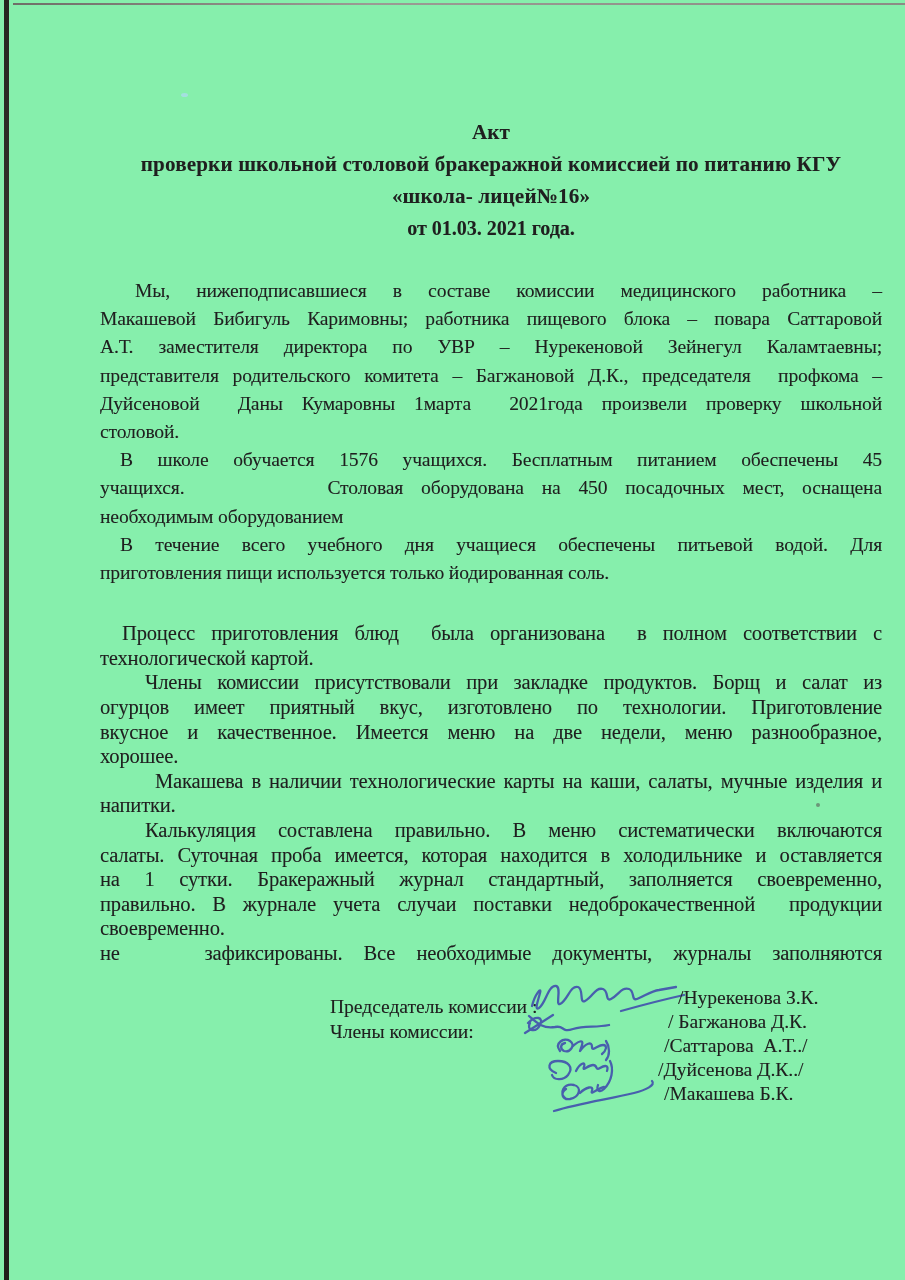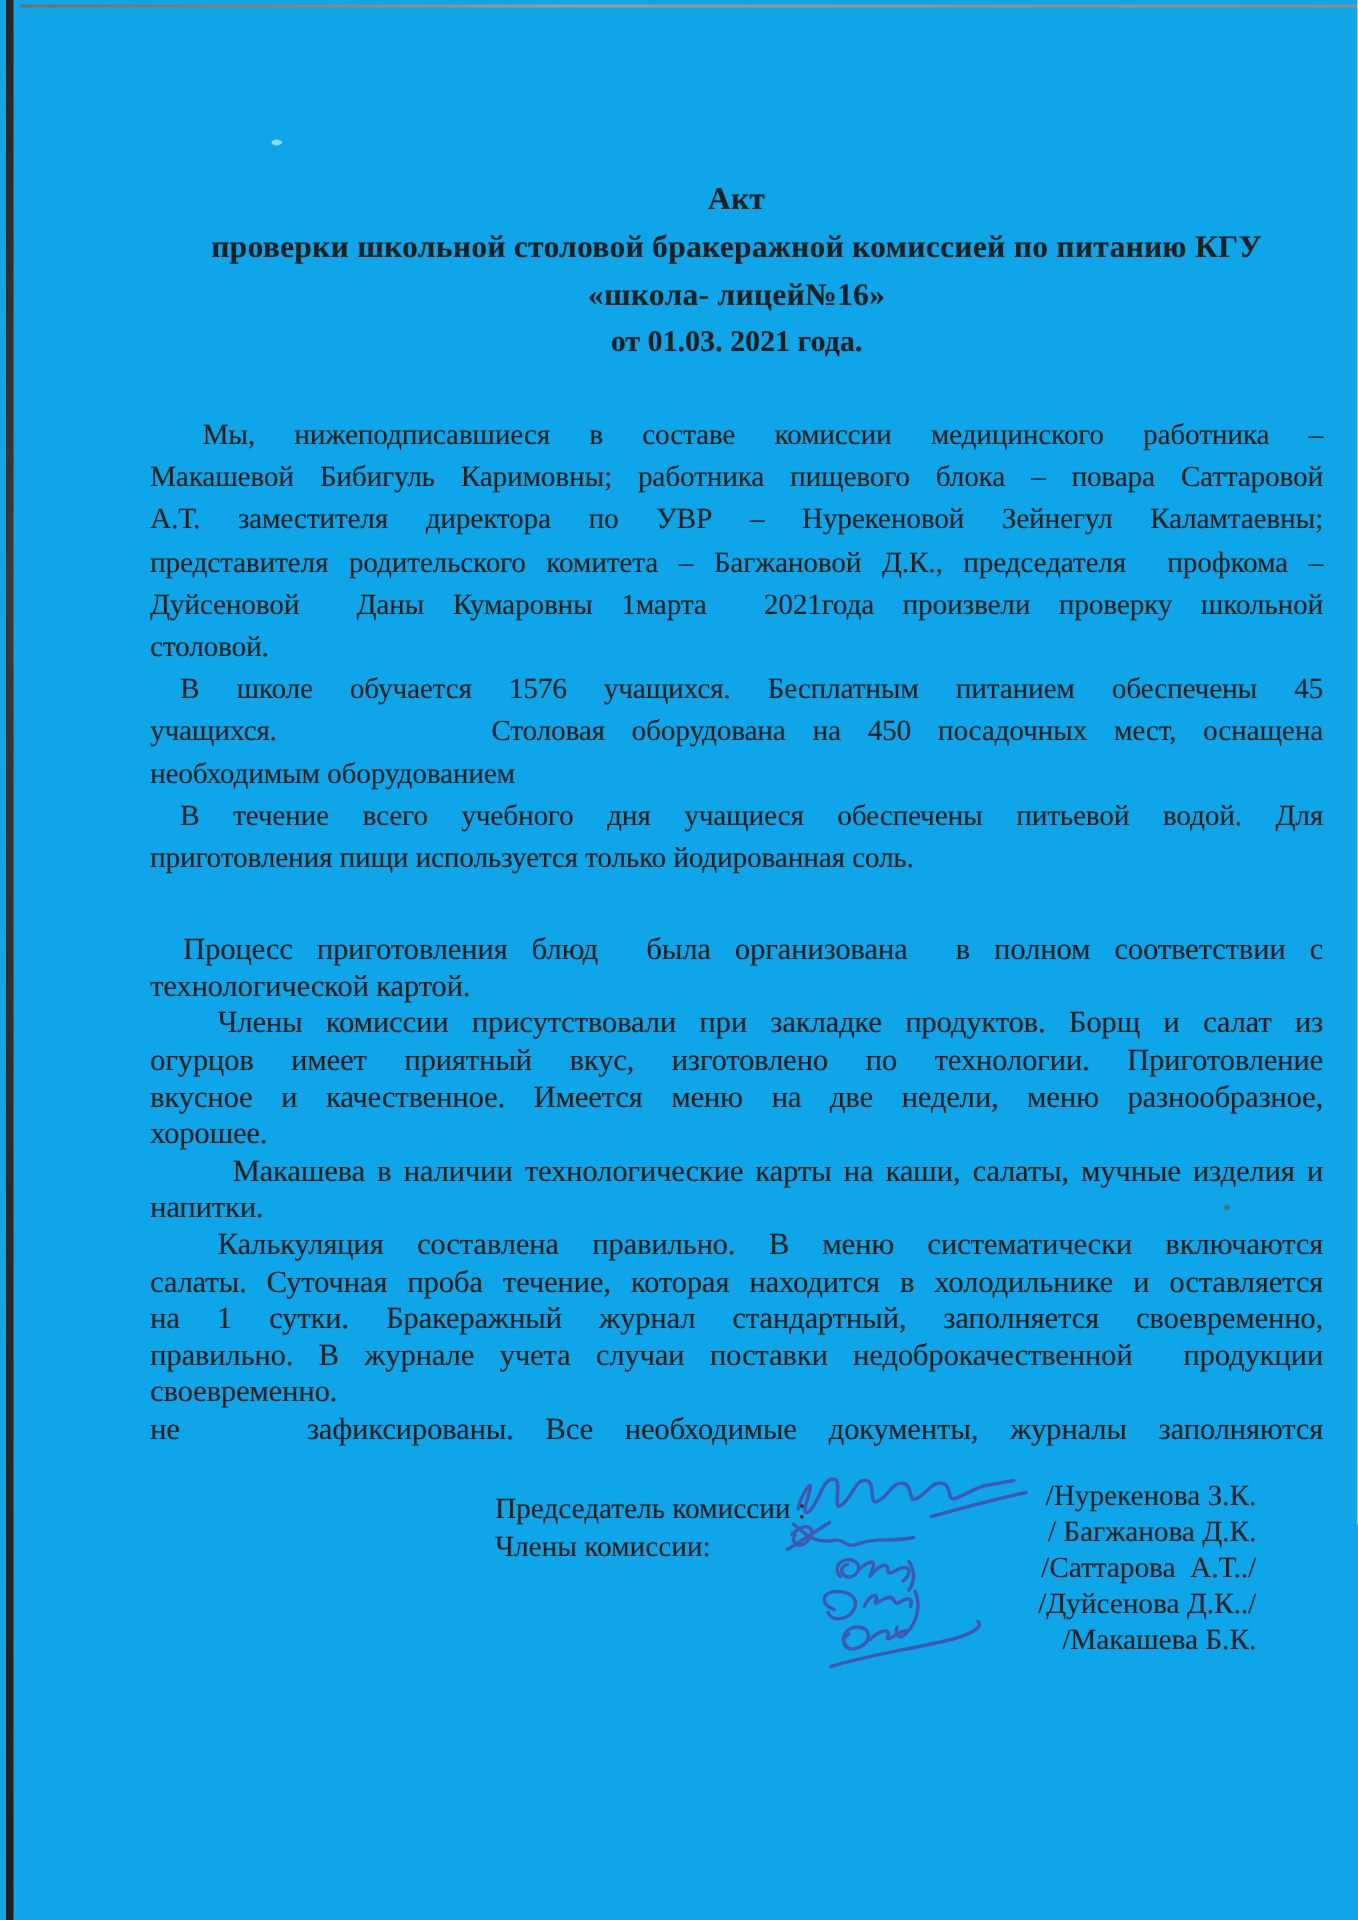--- a/index.html
+++ b/index.html
@@ -1,19 +1,19 @@
 <!DOCTYPE html>
 <html><head>
 <meta charset="utf-8">
 <style>
   * { margin:0; padding:0; box-sizing:border-box; }
   html, body { background:#ffffff; }
   .page {
     position:relative; width:905px; height:1280px;
-    background:#0ea5e9; overflow:hidden;
+    background:#86efac; overflow:hidden;
     font-family:"Liberation Serif","DejaVu Serif",serif;
     color:#1f1f1f;
   }
   
   .scan-edge {
     position:absolute; left:4px; top:0; width:5px; height:1280px;
     background:linear-gradient(180deg,#26251f 0%,#3c3a33 30%,#2a2922 65%,#201f1a 100%);
   }
   .scan-topline {
     position:absolute; left:13px; top:3px; width:892px; height:2px;
@@ -34,21 +34,21 @@
   .title-block { text-align:center; font-weight:700; font-size:21px; line-height:32px; letter-spacing:0.2px; }
   .title-block .date-line { font-weight:700; font-size:20px; letter-spacing:0; }
   .secA { margin-top:33px; font-size:19.5px; line-height:28.2px; letter-spacing:-0.1px; }
   .secB { margin-top:34px; font-size:20.5px; line-height:24.6px; letter-spacing:-0.15px; }
   .ln { text-align:justify; text-align-last:justify; }
   .ln.end { text-align:left; text-align-last:left; }
   .i20 { text-indent:20px; } .i22 { text-indent:22px; }
   .i35 { text-indent:35px; } .i45 { text-indent:45px; } .i55 { text-indent:55px; }
   .sig-block { position:relative; margin-top:20px; height:170px; font-size:19.5px; }
   .sig-labels { position:absolute; left:230px; top:8px; line-height:25px; white-space:nowrap; }
-  .sig-names { position:absolute; left:567px; top:0; line-height:24.2px; white-space:nowrap;text-align:right; }
+  .sig-names { position:absolute; left:548px; top:0; line-height:24.2px; white-space:nowrap; }
   .sig-names .nm:nth-child(1) { margin-left:30px; }
   .sig-names .nm:nth-child(2) { margin-left:20px; }
   .sig-names .nm:nth-child(3) { margin-left:16px; }
   .sig-names .nm:nth-child(4) { margin-left:10px; }
   .sig-names .nm:nth-child(5) { margin-left:16px;  }
   .sig-svg { position:absolute; left:408px; top:-16px; }
 </style>
 </head>
 <body>
 
@@ -84,21 +84,21 @@
     <div class="secB">
       <div class="ln i22">Процесс приготовления блюд&nbsp; была организована&nbsp; в полном соответствии с</div>
       <div class="ln end">технологической картой.</div>
       <div class="ln i45">Члены комиссии присутствовали при закладке продуктов. Борщ и салат из</div>
       <div class="ln">огурцов имеет приятный вкус, изготовлено по технологии. Приготовление</div>
       <div class="ln">вкусное и качественное. Имеется меню на две недели, меню разнообразное,</div>
       <div class="ln end">хорошее.</div>
       <div class="ln i55">Макашева в наличии технологические карты на каши, салаты, мучные изделия и</div>
       <div class="ln end">напитки.</div>
       <div class="ln i45">Калькуляция составлена правильно. В меню систематически включаются</div>
-      <div class="ln">салаты. Суточная проба течение, которая находится в холодильнике и оставляется</div>
+      <div class="ln">салаты. Суточная проба имеется, которая находится в холодильнике и оставляется</div>
       <div class="ln">на 1 сутки. Бракеражный журнал стандартный, заполняется своевременно,</div>
       <div class="ln">правильно. В журнале учета случаи поставки недоброкачественной&nbsp; продукции</div>
       <div class="ln end">своевременно.</div>
       <div class="ln">не&nbsp;&nbsp;&nbsp; зафиксированы. Все необходимые документы, журналы заполняются</div>
     </div>
 
     <div class="sig-block">
       <div class="sig-labels">
         <div>Председатель комиссии :</div>
         <div>Члены комиссии:</div>

